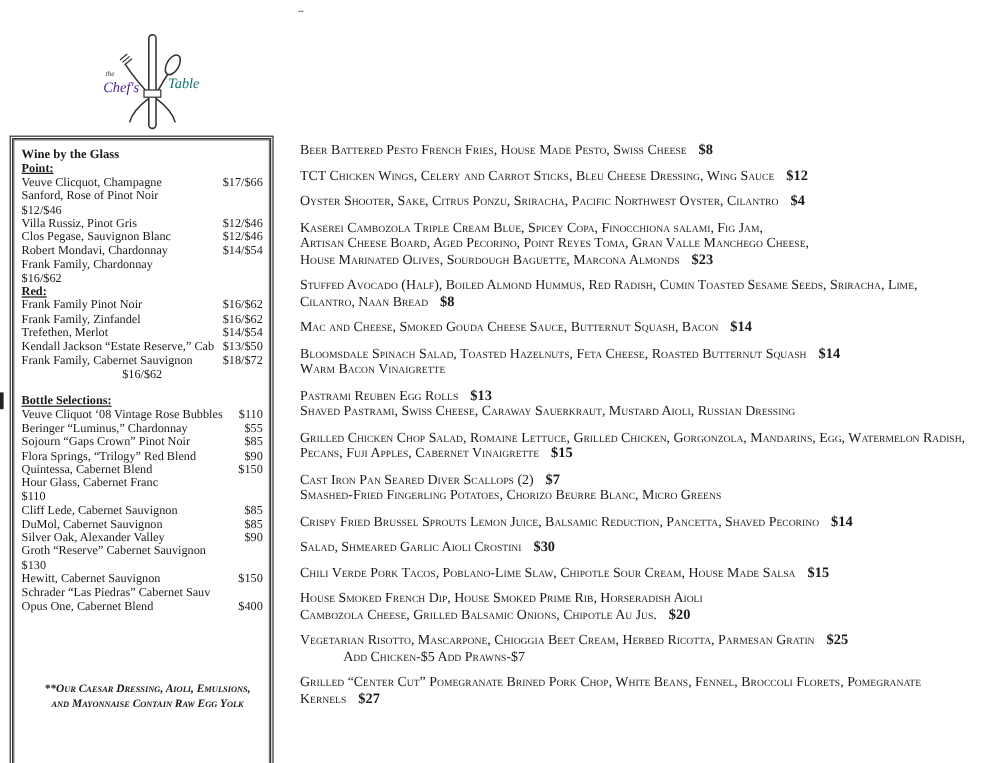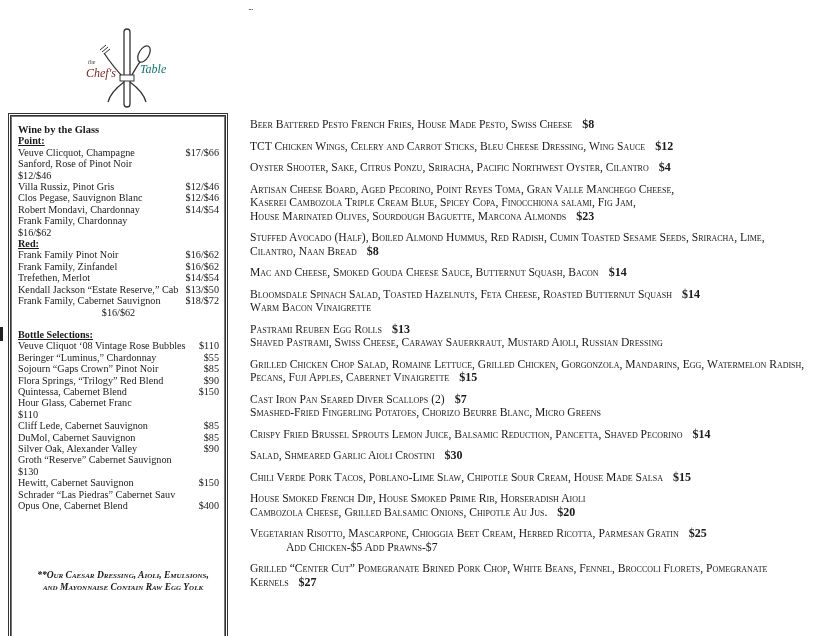--- a/index.html
+++ b/index.html
@@ -2,21 +2,21 @@
 <html><head>
 <meta charset="utf-8">
 <style>
   html, body { margin:0; padding:0; }
   body { width:824px; height:636px; background:#ffffff; position:relative; overflow:hidden; color:#1a1a1a; font-family:"Liberation Serif", "DejaVu Serif", serif; }
   .dots { position:absolute; left:248px; top:2px; font-size:9px; color:#333; letter-spacing:-1px; font-family:"Liberation Sans", sans-serif; }
 
   
   .logo { position:absolute; left:80px; top:26px; width:100px; height:84px; }
   .logo svg { display:block; }
-  .logo .chefs { position:absolute; left:6px; top:40px; font-style:italic; font-size:12px; color:#7f1d1d; }
+  .logo .chefs { position:absolute; left:6px; top:40px; font-style:italic; font-size:12px; color:#4c1d95; }
   .logo .the { position:absolute; left:8px; top:33px; font-style:italic; font-size:6px; color:#333; }
   .logo .table { position:absolute; left:60px; top:36px; font-style:italic; font-size:12px; color:#0f766e; }
 
   
   .wine-box { position:absolute; left:8px; top:113px; width:220px; height:584px; border:3px double #333; box-shadow: 0 0 0 1px #777 inset; padding:12px; box-sizing:border-box; }
   .wine-inner { position:absolute; left:7px; top:8px; right:6px; font-size:10.2px; line-height:11.4px; }
   .wine-title { font-weight:bold; font-size:10.5px; }
   .sec { font-weight:bold; text-decoration:underline; }
   .row { display:flex; justify-content:space-between; white-space:nowrap; }
   .row .p { margin-left:4px; }
@@ -172,22 +172,22 @@
     <div class="item">
       <span class="line"><span>Beer Battered Pesto French Fries, House Made Pesto, Swiss Cheese</span><span class="price">$8</span></span>
     </div>
     <div class="item">
       <span class="line"><span>TCT Chicken Wings, Celery and Carrot Sticks, Bleu Cheese Dressing, Wing Sauce</span><span class="price">$12</span></span>
     </div>
     <div class="item">
       <span class="line"><span>Oyster Shooter, Sake, Citrus Ponzu, Sriracha, Pacific Northwest Oyster, Cilantro</span><span class="price">$4</span></span>
     </div>
     <div class="item">
+      <span class="line"><span>Kaserei Cambozola Triple Cream Blue, Spicey Copa, Finocchiona salami, Fig Jam,</span></span>
       <span class="line"><span>Artisan Cheese Board, Aged Pecorino, Point Reyes Toma, Gran Valle Manchego Cheese,</span></span>
-      <span class="line"><span>Kaserei Cambozola Triple Cream Blue, Spicey Copa, Finocchiona salami, Fig Jam,</span></span>
       <span class="line"><span>House Marinated Olives, Sourdough Baguette, Marcona Almonds</span><span class="price">$23</span></span>
     </div>
     <div class="item">
       <span class="line"><span>Stuffed Avocado (Half), Boiled Almond Hummus, Red Radish, Cumin Toasted Sesame Seeds, Sriracha, Lime,</span></span>
       <span class="line"><span>Cilantro, Naan Bread</span><span class="price">$8</span></span>
     </div>
     <div class="item">
       <span class="line"><span>Mac and Cheese, Smoked Gouda Cheese Sauce, Butternut Squash, Bacon</span><span class="price">$14</span></span>
     </div>
     <div class="item">

